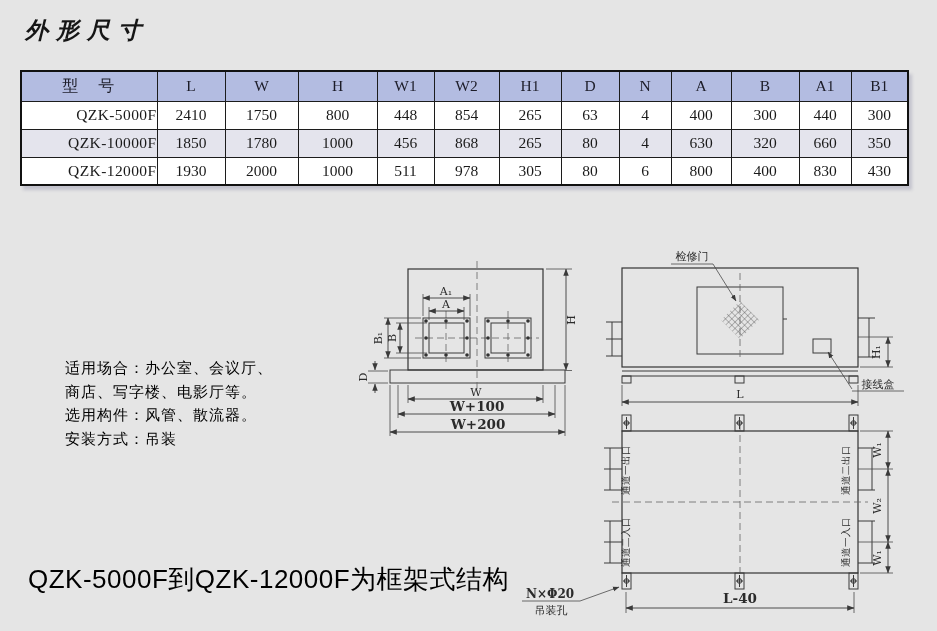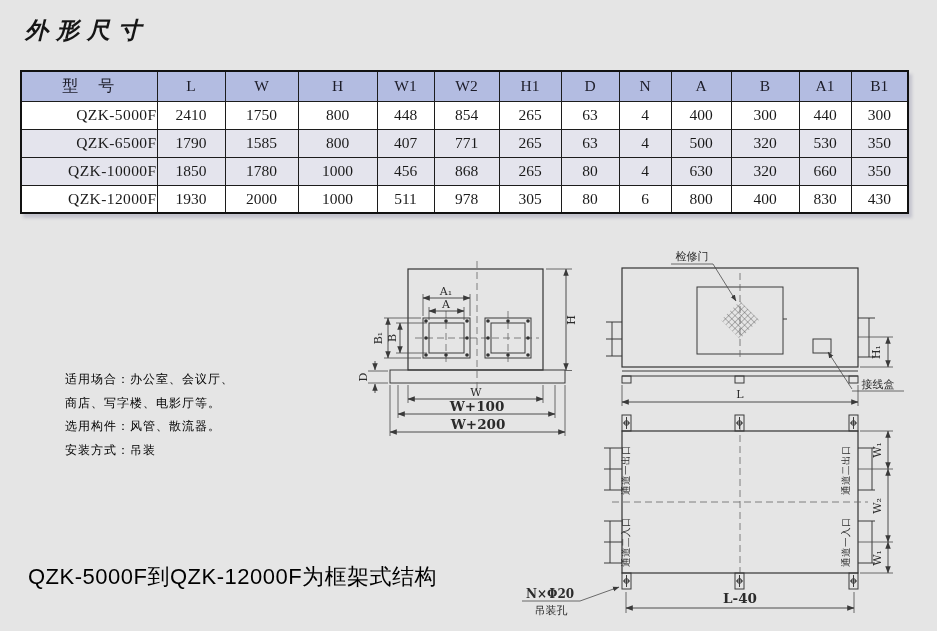--- a/index.html
+++ b/index.html
@@ -16,24 +16,24 @@
   #spec thead tr{height:30px;background:#b3bce1;}
   #spec thead th{font-size:15.5px;font-weight:normal;color:#1c1c28;}
   #spec thead th:first-child{letter-spacing:2px;font-size:16px;}
   #spec tbody tr{height:28px;background:#ffffff;}
   #spec tbody tr.alt{background:#e4e4ed;}
   #spec tbody td{font-size:15.5px;color:#1a1a1a;}
   #spec tbody td.model{text-align:right;padding-left:5px;letter-spacing:0.4px;}
   .c0{width:136px}.c1{width:68px}.c2{width:73px}.c3{width:79px}.c4{width:57px}.c5{width:65px}
   .c6{width:62px}.c7{width:58px}.c8{width:52px}.c9{width:60px}.c10{width:68px}.c11{width:52px}.c12{width:57px}
   
-  #notes{position:absolute;left:65px;top:368px;font-size:12px;line-height:23.5px;
+  #notes{position:absolute;left:65px;top:356px;font-size:15px;line-height:23.5px;
          letter-spacing:1px;color:#000;}
   
-  #footer{position:absolute;left:28px;top:562px;font-size:22px;letter-spacing:0.5px;
+  #footer{position:absolute;left:28px;top:562px;font-size:26px;letter-spacing:0.5px;
           color:#000;font-weight:500;}
   
   #dwg{position:absolute;left:0;top:0;}
   #dwg text{font-family:"DejaVu Serif","Liberation Serif",serif;fill:#2b2b2b;}
   .main{stroke:#333;stroke-width:1.2;fill:none}
   .thin{stroke:#3a3a3a;stroke-width:1;fill:none}
   .dim{stroke:#3a3a3a;stroke-width:0.9;fill:none}
   .ext{stroke:#4a4a4a;stroke-width:0.8;fill:none}
   .cl{stroke:#666;stroke-width:0.8;stroke-dasharray:7 4;fill:none}
   .bolt{fill:#333;stroke:none}
@@ -92,35 +92,20 @@
         <td>854</td>
         <td>265</td>
         <td>63</td>
         <td>4</td>
         <td>400</td>
         <td>300</td>
         <td>440</td>
         <td>300</td>
       </tr>
       <tr class="alt">
-        <td class="model">QZK-6500F</td>
-        <td>1790</td>
-        <td>1585</td>
-        <td>800</td>
-        <td>407</td>
-        <td>771</td>
-        <td>265</td>
-        <td>63</td>
-        <td>4</td>
-        <td>500</td>
-        <td>320</td>
-        <td>530</td>
-        <td>350</td>
-      </tr>
-      <tr class="alt">
         <td class="model">QZK-10000F</td>
         <td>1850</td>
         <td>1780</td>
         <td>1000</td>
         <td>456</td>
         <td>868</td>
         <td>265</td>
         <td>80</td>
         <td>4</td>
         <td>630</td>

